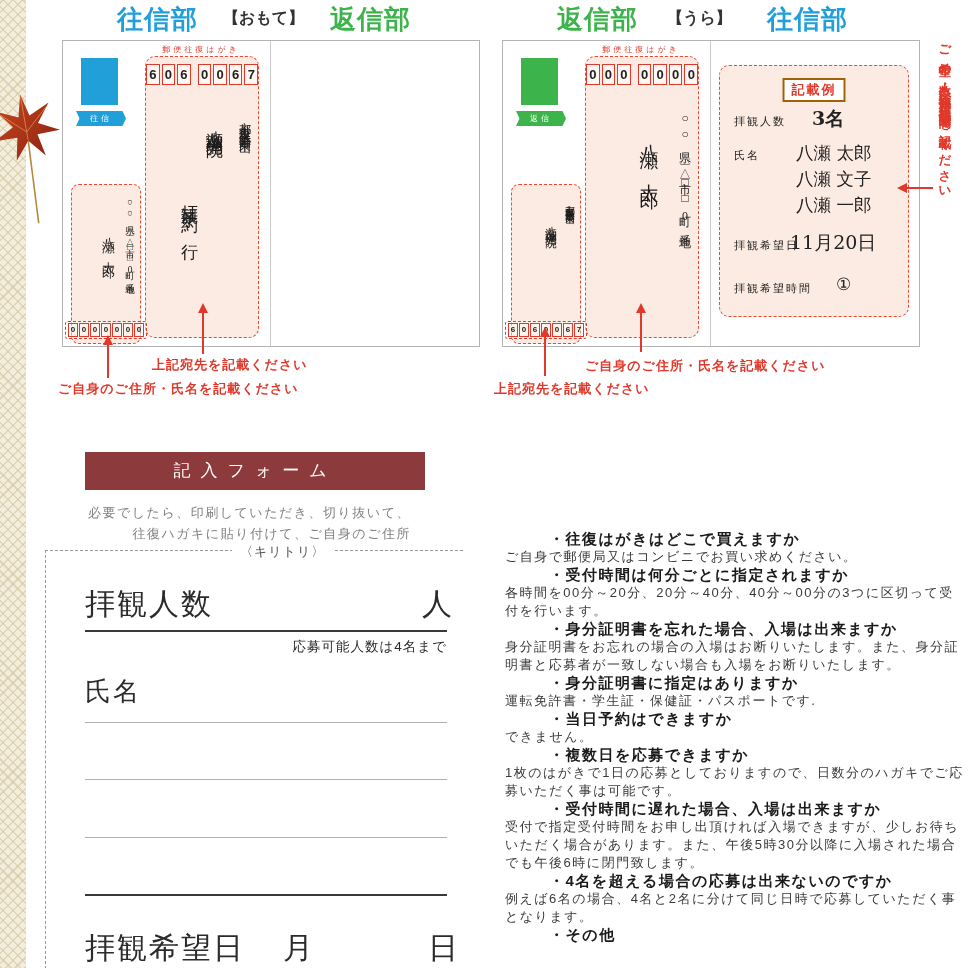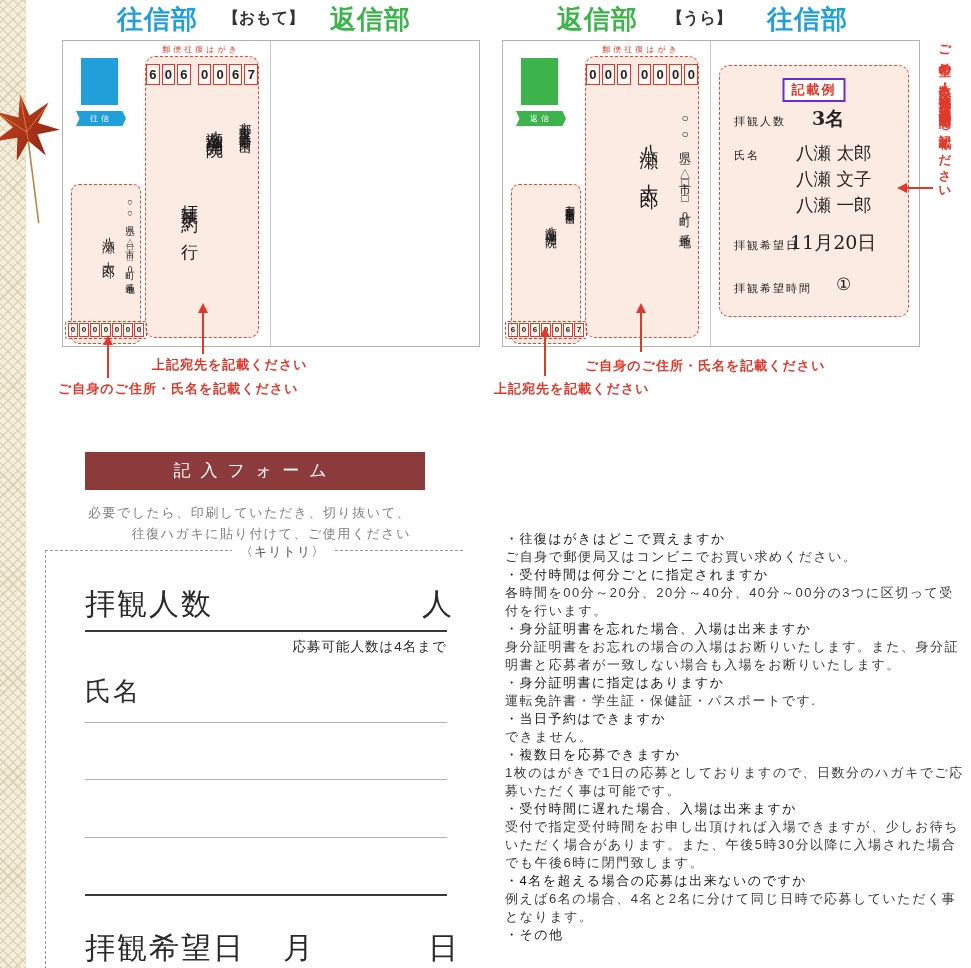--- a/index.html
+++ b/index.html
@@ -48,21 +48,21 @@
   .col-name2{font-size:17px;letter-spacing:4px;margin-top:100px;margin-right:2px;}
   .col-recip-city{font-size:12px;letter-spacing:2px;margin-top:20px;}
   .col-recip-name{font-size:19px;letter-spacing:6px;margin-top:38px;margin-right:14px;margin-left:14px;}
   
   .vt-area-s{top:8px;left:4px;right:4px;bottom:20px;}
   .col-s-city{font-size:9.5px;letter-spacing:1px;margin-top:4px;}
   .col-s-name{font-size:13px;letter-spacing:3px;margin-top:34px;margin-right:6px;}
   .col-s-name2{font-size:11.5px;letter-spacing:2px;margin-top:24px;margin-right:5px;}
   
   .example-box{left:216px;top:24px;width:188px;height:250px;}
-  .example-title{position:absolute;top:12px;left:50%;transform:translateX(-50%);border:2px solid #6d28d9;
+  .example-title{position:absolute;top:12px;left:50%;transform:translateX(-50%);border:2px solid #a16207;
     color:#e0392b;font-weight:bold;font-size:13px;letter-spacing:2px;padding:1px 7px;background:#fff;}
   .ex-label{position:absolute;font-family:"Liberation Serif",serif;font-size:11px;letter-spacing:2px;color:#222;}
   .ex-value{position:absolute;font-family:"DejaVu Serif",serif;font-size:19px;color:#222;}
   
   .red-note{position:absolute;color:#e0392b;font-weight:bold;font-size:13px;letter-spacing:1px;white-space:nowrap;}
   .v-arrow{position:absolute;width:2px;background:#e0392b;}
   .v-arrow::before{content:"";position:absolute;top:-9px;left:-4px;border-left:5px solid transparent;
     border-right:5px solid transparent;border-bottom:10px solid #e0392b;}
   .h-arrow{position:absolute;height:2px;background:#e0392b;}
   .h-arrow::before{content:"";position:absolute;left:-10px;top:-4px;border-top:5px solid transparent;
@@ -80,21 +80,21 @@
     border-left:1.5px dashed #999;border-top:1.5px dashed #999;}
   .cut-label{position:absolute;left:212px;top:543px;background:#fff;padding:0 8px;font-size:13px;
     color:#555;letter-spacing:1px;margin-left:20px;}
   .f-label{position:absolute;color:#2b2b2b;letter-spacing:2px;}
   .f-line{position:absolute;left:85px;width:362px;height:0;}
   .line-dark{border-top:2px solid #3a3a3a;} .line-light{border-top:1px solid #b0b0b0;}
   .f-note{position:absolute;left:85px;top:638px;width:362px;text-align:right;font-size:13.5px;
     letter-spacing:1px;color:#2b2b2b;}
   
   .qa-list{position:absolute;left:505px;top:530px;width:460px;}
-  .qa-q{font-size:13px;font-weight:normal;color:#1a1a1a;letter-spacing:1.5px;line-height:18px;}
+  .qa-q{font-size:15px;font-weight:bold;color:#1a1a1a;letter-spacing:1.5px;line-height:18px;margin-left:44px;}
   .qa-a{font-size:13px;color:#3a3a3a;letter-spacing:1.5px;line-height:18px;}
 </style>
 </head>
 <body>
 
 <div class="page">
   <div class="side-strip"></div>
 
   <svg class="leaf" width="72" height="190" viewBox="0 0 72 190">
     <defs>
@@ -220,21 +220,21 @@
   <div class="red-note" style="left:585px;top:357px;">ご自身のご住所・氏名を記載ください</div>
   <div class="v-arrow" style="left:544px;top:336px;height:40px;"></div>
   <div class="red-note" style="left:494px;top:380px;">上記宛先を記載ください</div>
   <div class="h-arrow" style="left:907px;top:187px;width:26px;"></div>
   <div class="side-note">ご希望の人数・氏名・拝観希望日・拝観希望時間を記載ください</div>
 
   <div class="section-hdr hdr-form">記入フォーム</div>
 
   <div class="intro">
     <div>必要でしたら、印刷していただき、切り抜いて、</div>
-    <div>往復ハガキに貼り付けて、ご使用ください</div>
+    <div>往復ハガキに貼り付けて、ご自身のご住所</div>
   </div>
 
   <div class="cut-box"></div>
   <div class="cut-label">〈キリトリ〉</div>
 
   <div class="f-label" style="left:85px;top:584px;font-size:30px;">拝観人数</div>
   <div class="f-label" style="left:422px;top:584px;font-size:30px;">人</div>
   <div class="f-line line-dark" style="top:630px;"></div>
   <div class="f-note">応募可能人数は4名まで</div>
 

